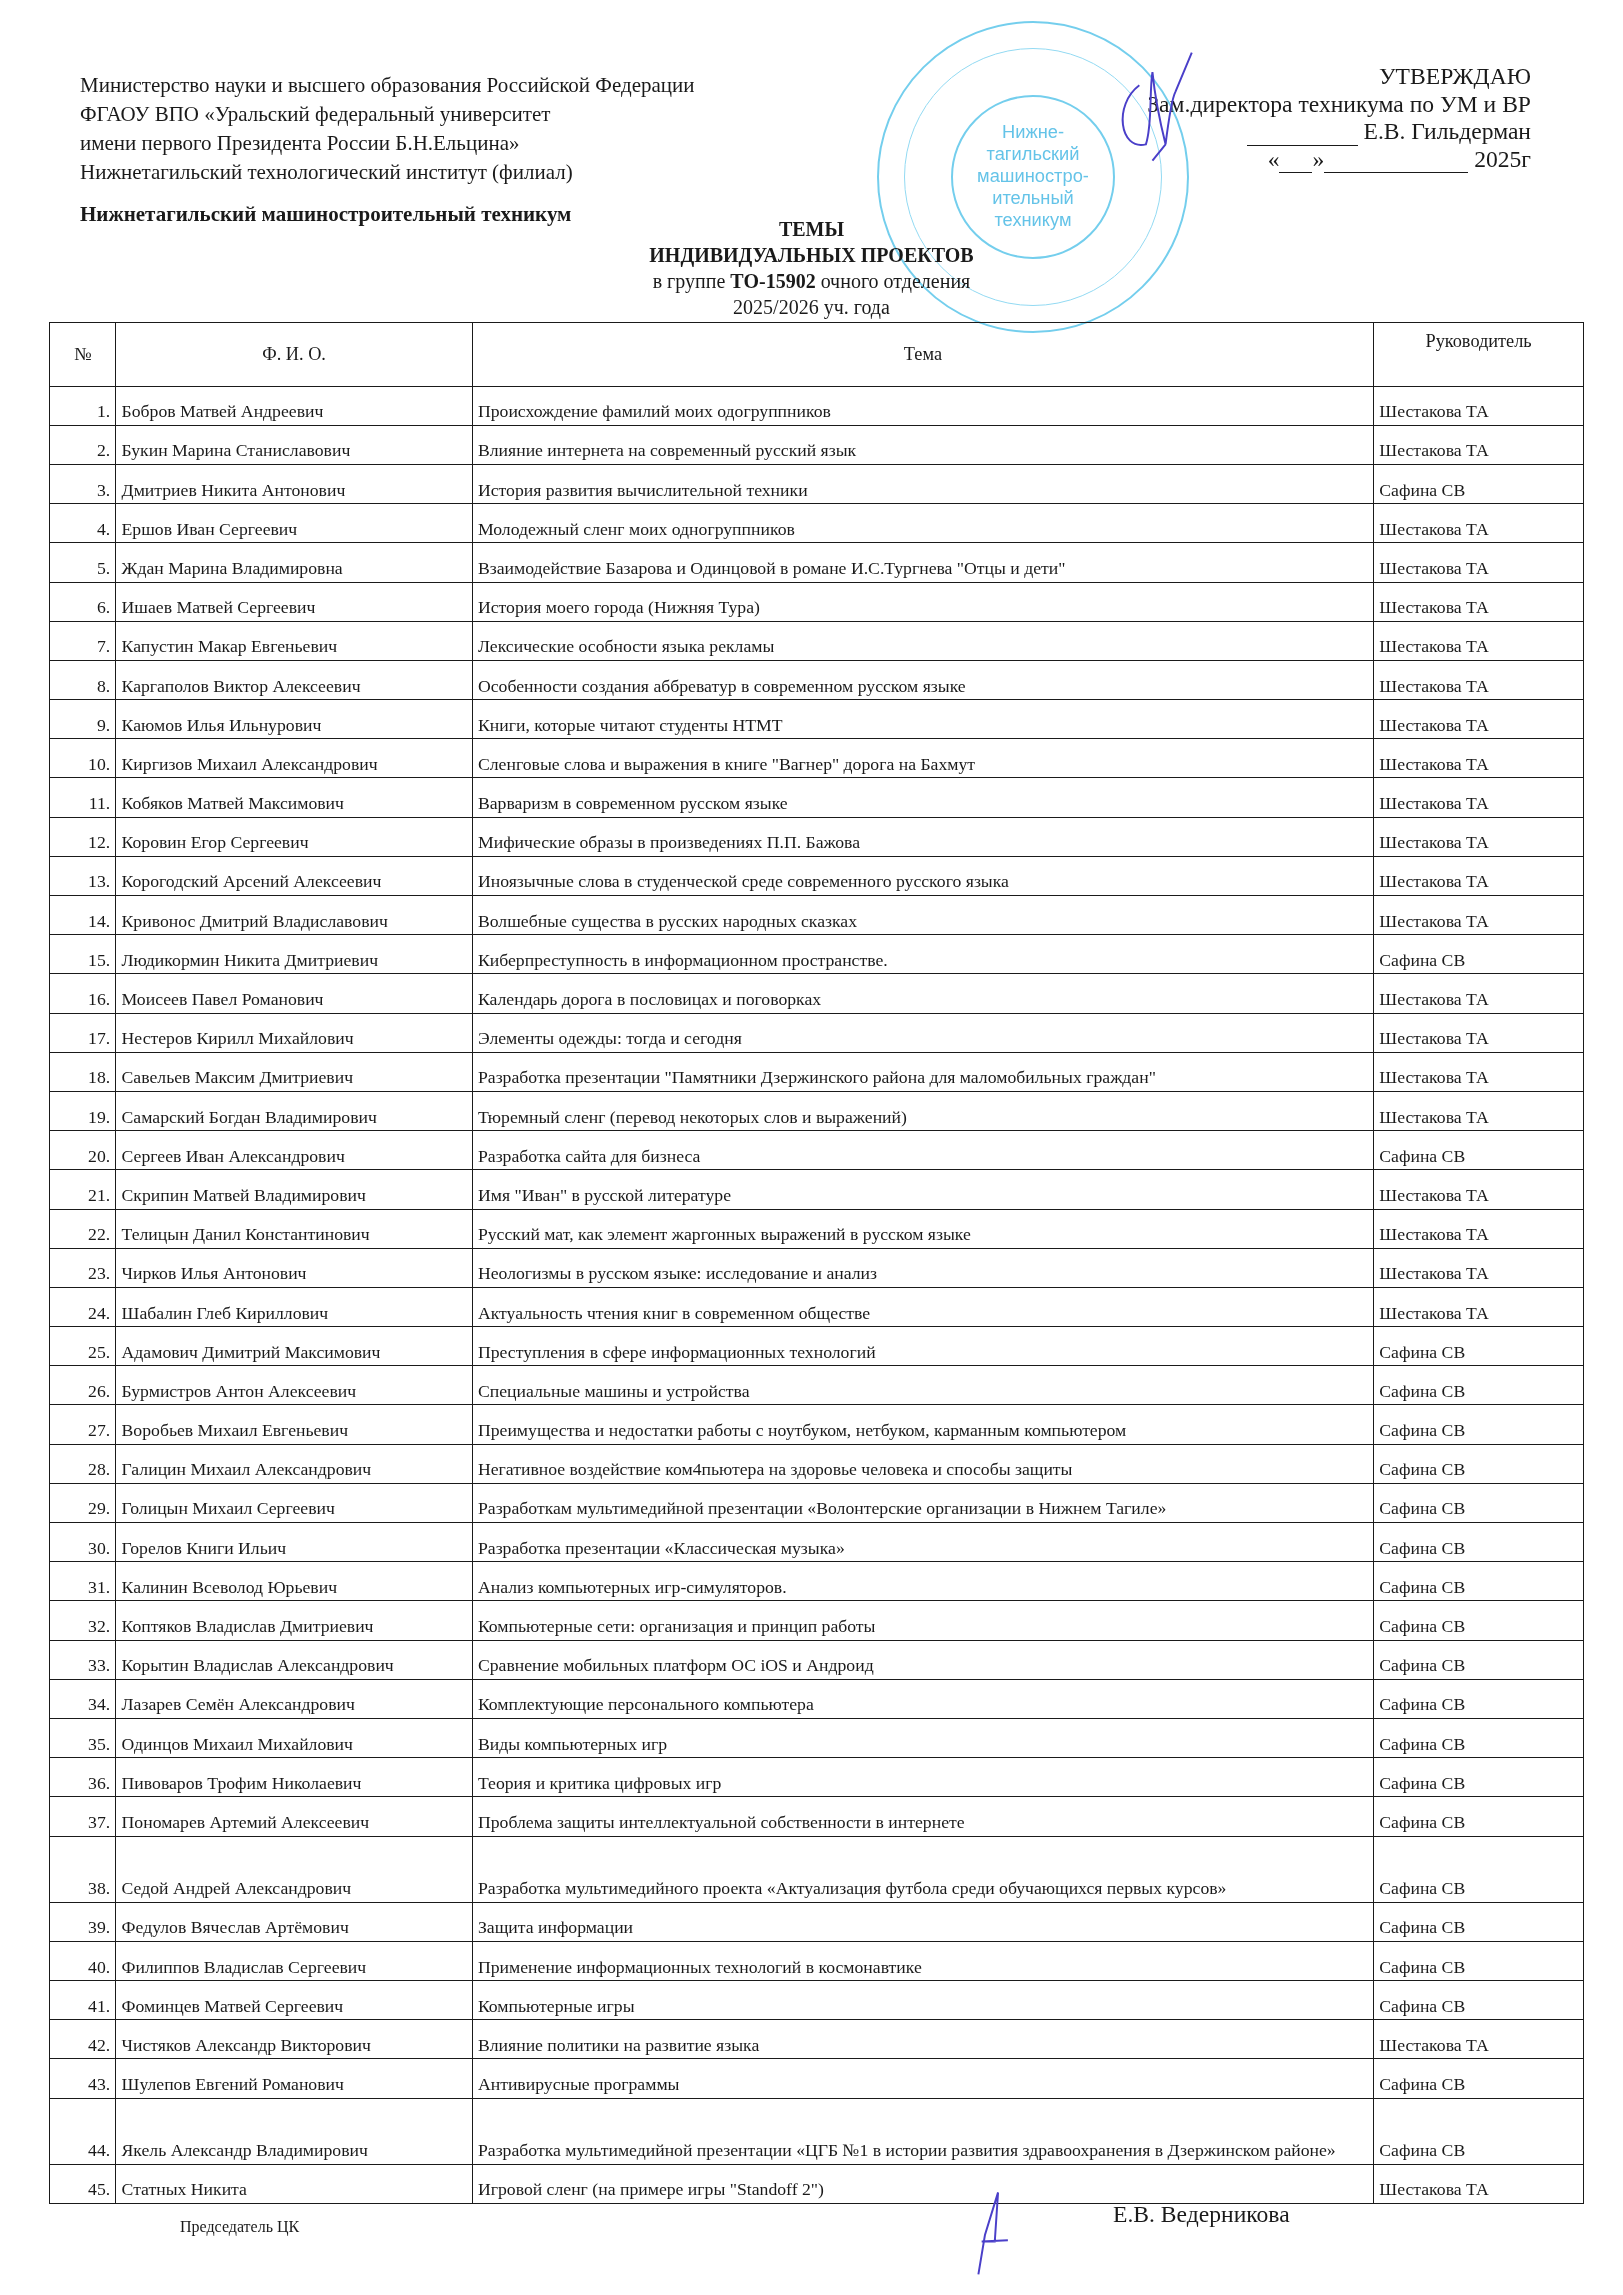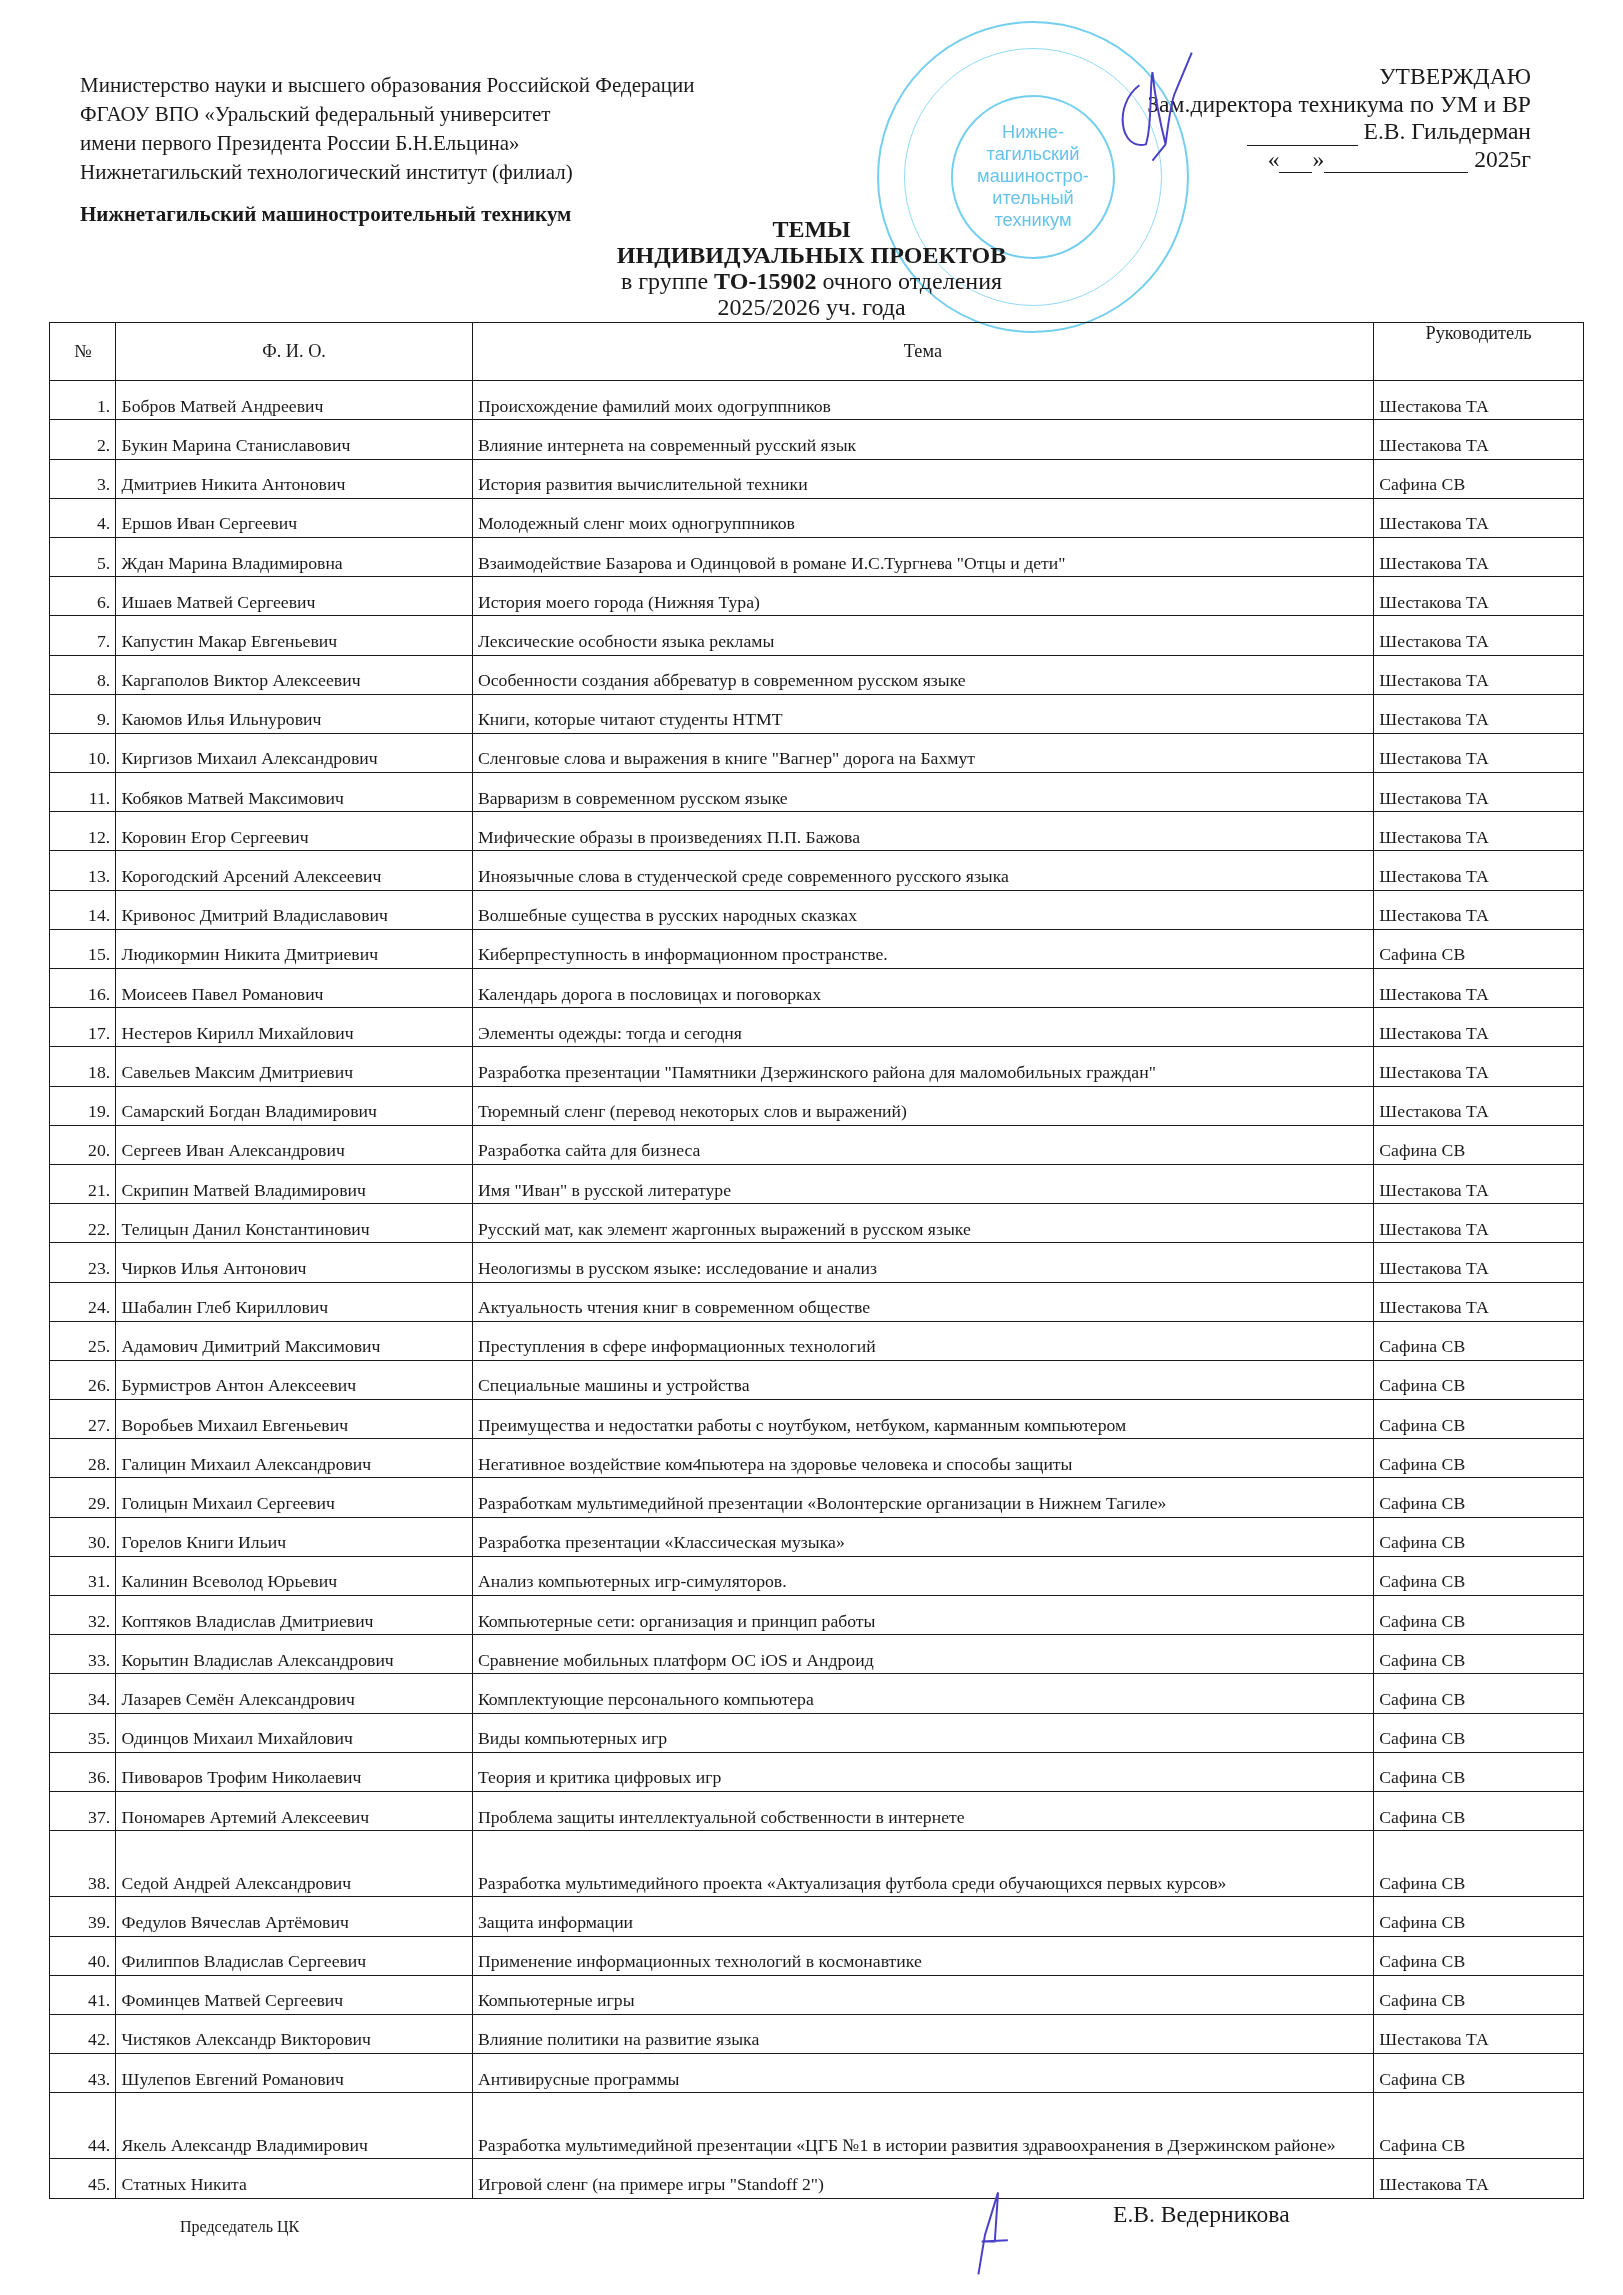--- a/index.html
+++ b/index.html
@@ -23,21 +23,21 @@
   .stamp .ring2 { position:absolute; left:25px; top:25px; right:25px; bottom:25px; border-radius:50%; border:1.3px solid #7fd3f0; }
   .stamp .ring3 { position:absolute; left:72px; top:72px; right:72px; bottom:72px; border-radius:50%; border:2px solid #5cc6ea; }
   .stamp .center {
     position:absolute; left:72px; top:98px; width:164px; text-align:center; color:#4ab9e4;
     font-family: "Liberation Sans", "DejaVu Sans", sans-serif; font-size: 18.3px; line-height: 22px;
   }
   .signature-top {
     position: absolute; left: 1113px; top: 46px; width: 92px; height: 118px;
   }
   .title-block {
-    position: absolute; left: 0; width: 1623px; top: 216px; text-align: center; font-size: 24px; line-height: 26px;
+    position: absolute; left: 0; width: 1623px; top: 216px; text-align: center; font-size: 20px; line-height: 26px;
   }
   .title-block .t { font-weight: bold; display:block; }
   .title-block .group-num { font-weight: bold; }
   table.topics {
     position: absolute; left: 49px; top: 322px; width: 1535px; border-collapse: collapse;
     font-size: 17.7px;
   }
   table.topics th, table.topics td {
     border: 1.3px solid #1a1a1a; padding: 2.6px 5.2px; vertical-align: bottom;
   }
@@ -102,21 +102,21 @@
   <span><span>в группе </span><span class="group-num">ТО-15902</span><span> очного отделения</span></span><br>
   <span>2025/2026 уч. года</span>
 </div>
 
 <table class="topics">
   <thead>
     <tr>
       <th>№</th>
       <th>Ф. И. О.</th>
       <th>Тема</th>
-      <th style="vertical-align:top;padding-top:0;">Руководитель</th>
+      <th style="vertical-align:top;padding-top:8px;">Руководитель</th>
     </tr>
   </thead>
   <tbody id="rows">
       <tr>
         <td class="num">1.</td>
         <td class="name">Бобров Матвей Андреевич</td>
         <td class="topic">Происхождение фамилий моих одогруппников</td>
         <td class="lead">Шестакова ТА</td>
       </tr>
       <tr>

